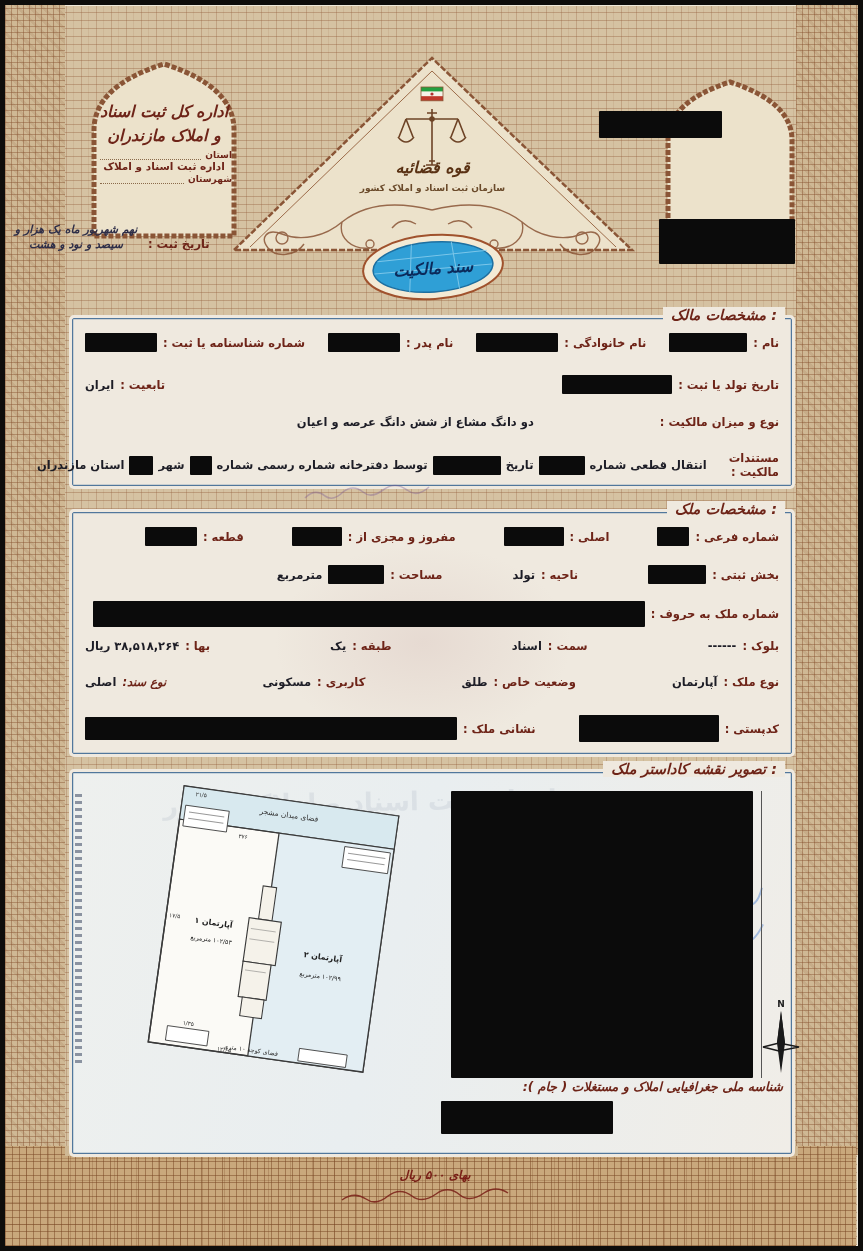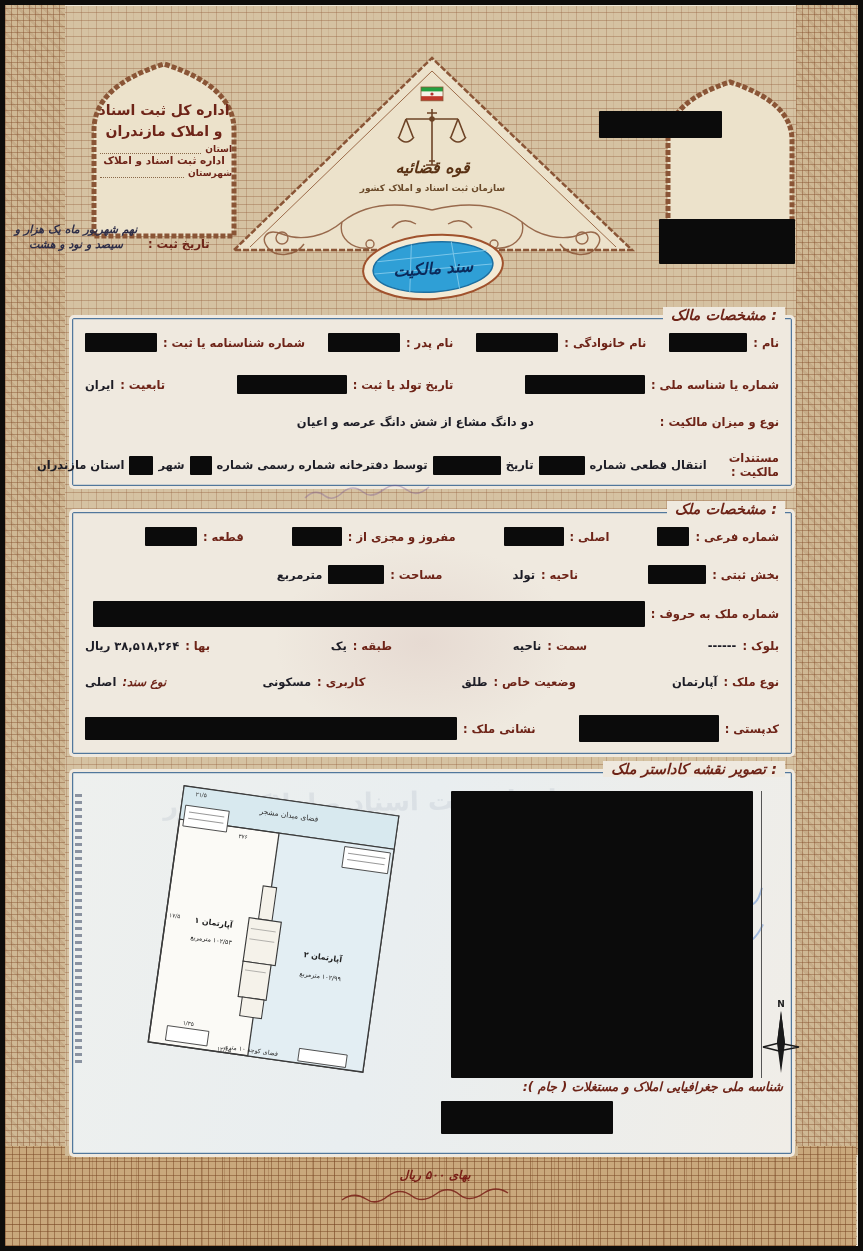--- a/index.html
+++ b/index.html
@@ -98,21 +98,21 @@
       <line x1="55" y1="11" x2="50" y2="59"></line>
         <line x1="95" y1="11" x2="100" y2="59"></line>
     </g>
     <text x="75" y="42" text-anchor="middle" font-size="16" font-weight="bold" font-style="italic" fill="#0b2a5b">سند مالکیت</text>
   </svg>
 
   <svg width="156" height="190" style="position:absolute;left:86px;top:50px;">
     <path d="M8,186 L8,80 Q8,36 78,14 Q148,36 148,80 L148,186 Z" fill="#ece2cb" stroke="#8a5536" stroke-width="5" stroke-dasharray="5 2"></path>
   </svg>
   <div style="position:absolute;left:96px;top:100px;width:136px;direction:rtl;text-align:center;">
-    <div class="label" style="font-size:14px;line-height:1.5;">اداره کل ثبت اسناد و املاک مازندران</div>
+    <div class="label" style="font-size:16px;line-height:1.5;font-style:italic;">اداره کل ثبت اسناد و املاک مازندران</div>
     <div style="display:flex;align-items:flex-end;margin-top:2px;">
       <span class="label" style="font-size:9px;">استان</span>
       <span class="dotline"></span>
     </div>
     <div class="label" style="font-size:10.5px;">اداره ثبت اسناد و املاک</div>
     <div style="display:flex;align-items:flex-end;margin-top:2px;">
       <span class="label" style="font-size:9px;">شهرستان</span>
       <span class="dotline"></span>
     </div>
   </div>
@@ -142,24 +142,20 @@
       <span class="fld">
           <span class="label">نام پدر :</span>
           <span class="redact" style="width:72px;"></span>
         </span>
       <span class="fld">
           <span class="label">شماره شناسنامه یا ثبت :</span>
           <span class="redact" style="width:72px;"></span>
         </span>
     </div>
     <div class="row" style="top:56px;justify-content:space-between;">
-      <span class="fld">
-          <span class="label">شماره یا شناسه ملی :</span>
-          <span class="redact" style="width:120px;"></span>
-        </span>
       <span class="fld">
           <span class="label">تاریخ تولد یا ثبت :</span>
           <span class="redact" style="width:110px;"></span>
         </span>
       <span class="fld">
           <span class="label">تابعیت :</span>
           <span class="val">ایران</span>
         </span>
     </div>
     <div class="row" style="top:96px;">
@@ -227,21 +223,21 @@
       <span class="label">شماره ملک به حروف :</span>
       <span class="redact" style="width:552px;height:26px;"></span>
     </div>
     <div class="row" style="top:126px;justify-content:space-between;">
       <span class="fld">
           <span class="label">بلوک :</span>
           <span class="val">------</span>
         </span>
       <span class="fld">
           <span class="label">سمت :</span>
-          <span class="val">ناحیه</span>
+          <span class="val">اسناد</span>
         </span>
       <span class="fld">
           <span class="label">طبقه :</span>
           <span class="val">یک</span>
         </span>
       <span class="fld">
           <span class="label">بها :</span>
           <span class="val">۳۸,۵۱۸,۲۶۴ ریال</span>
         </span>
     </div>

